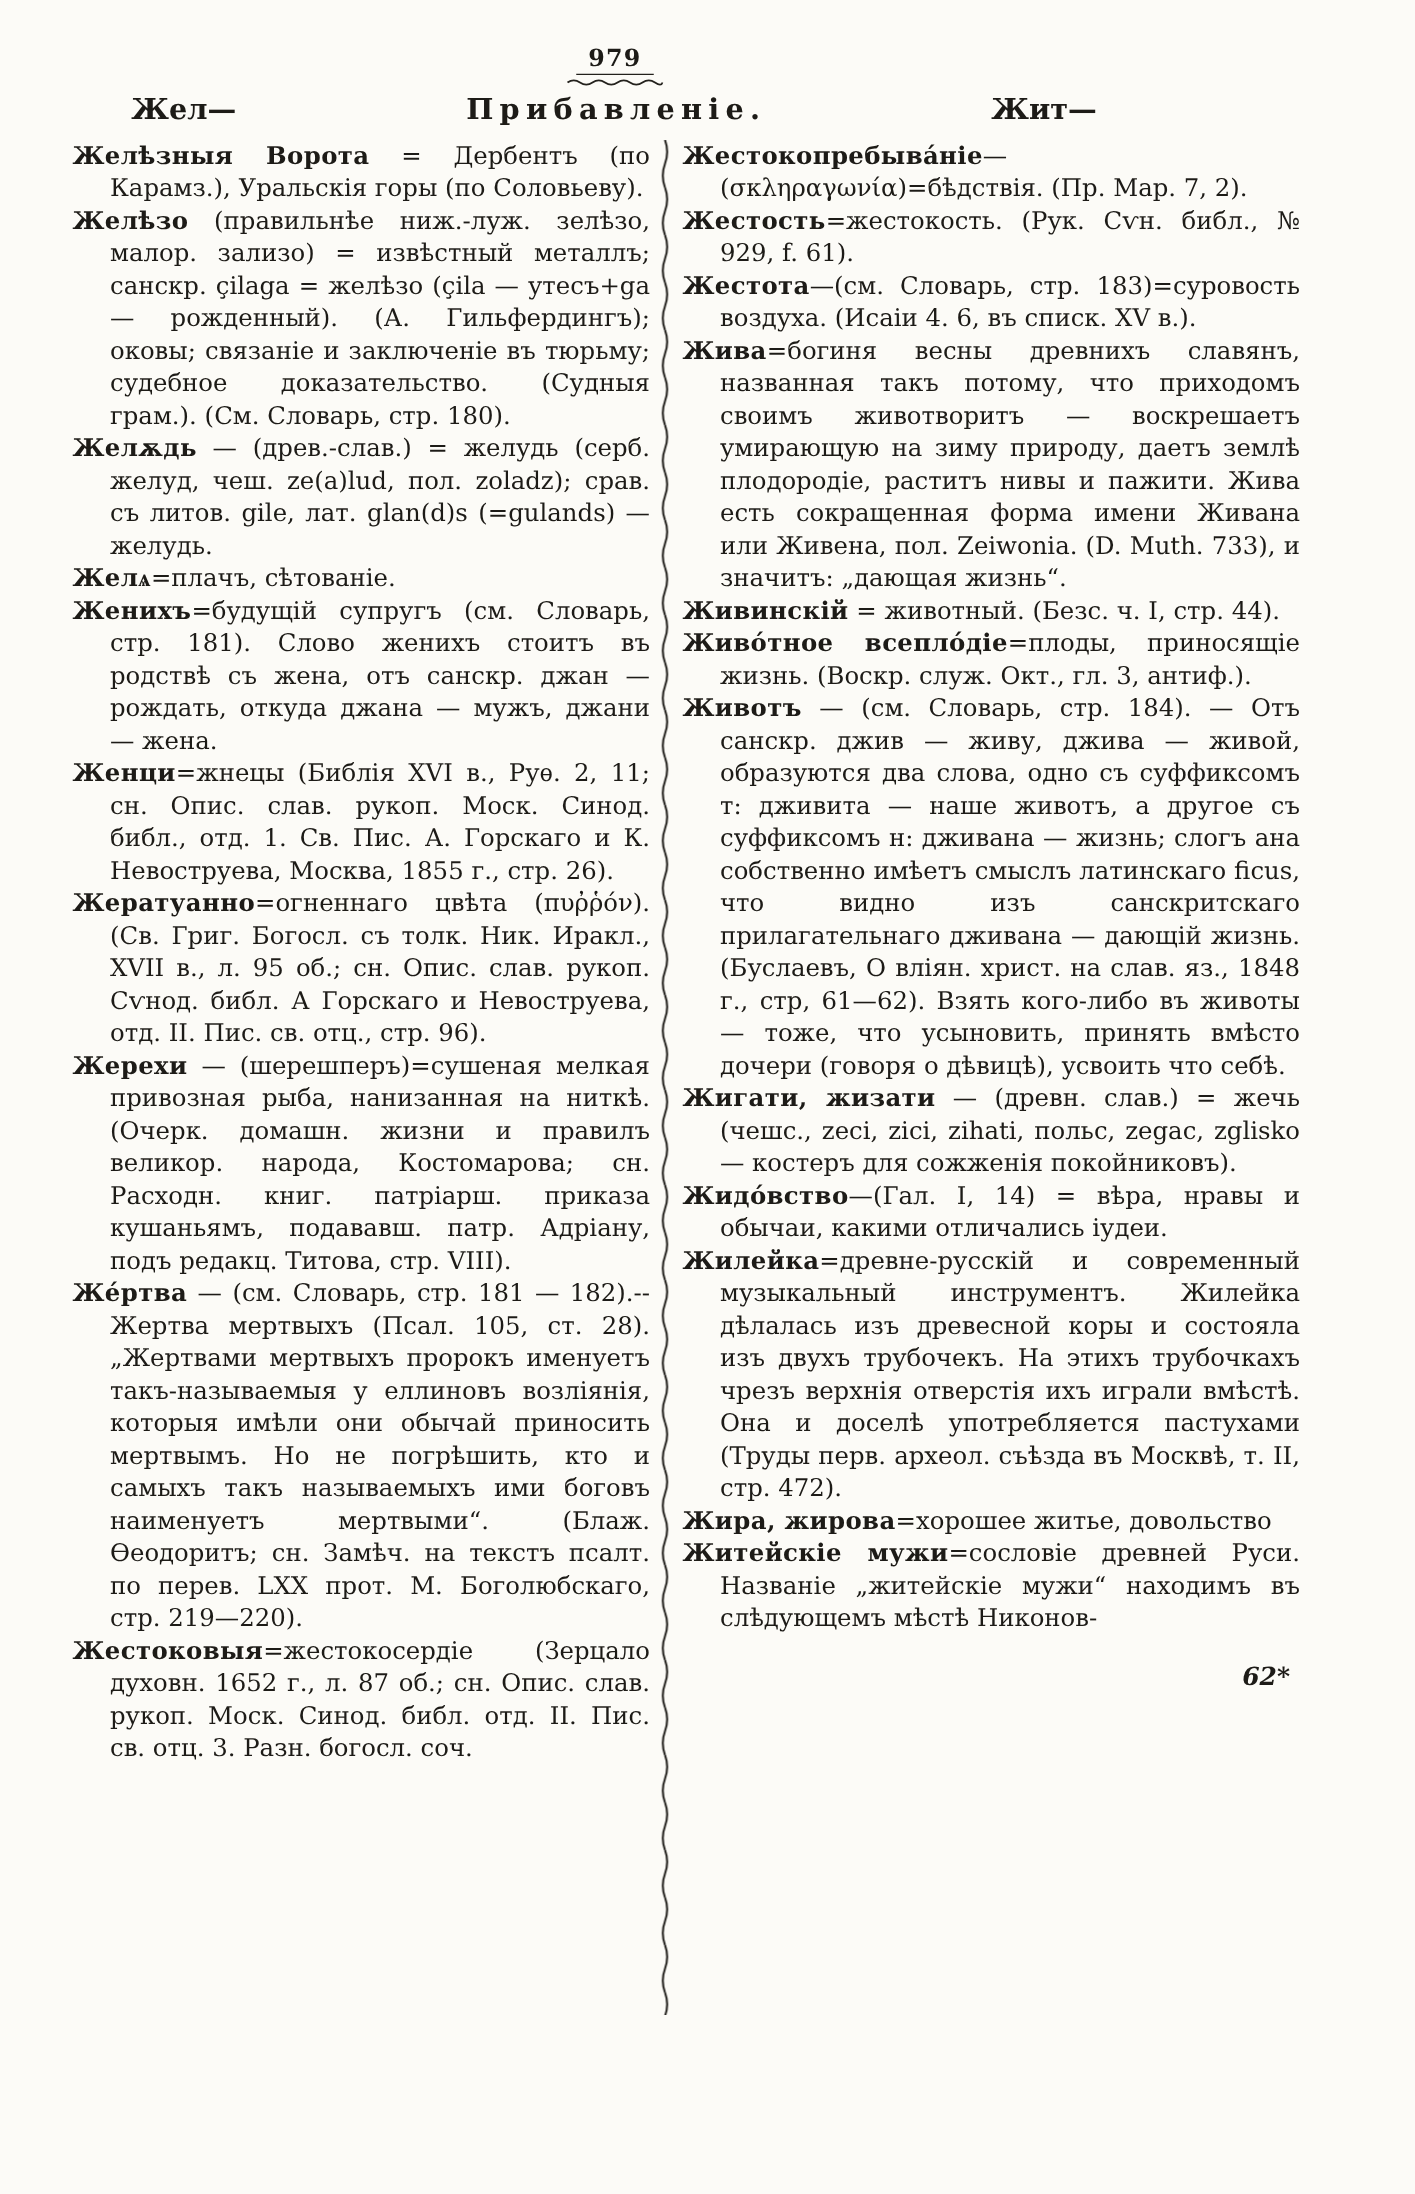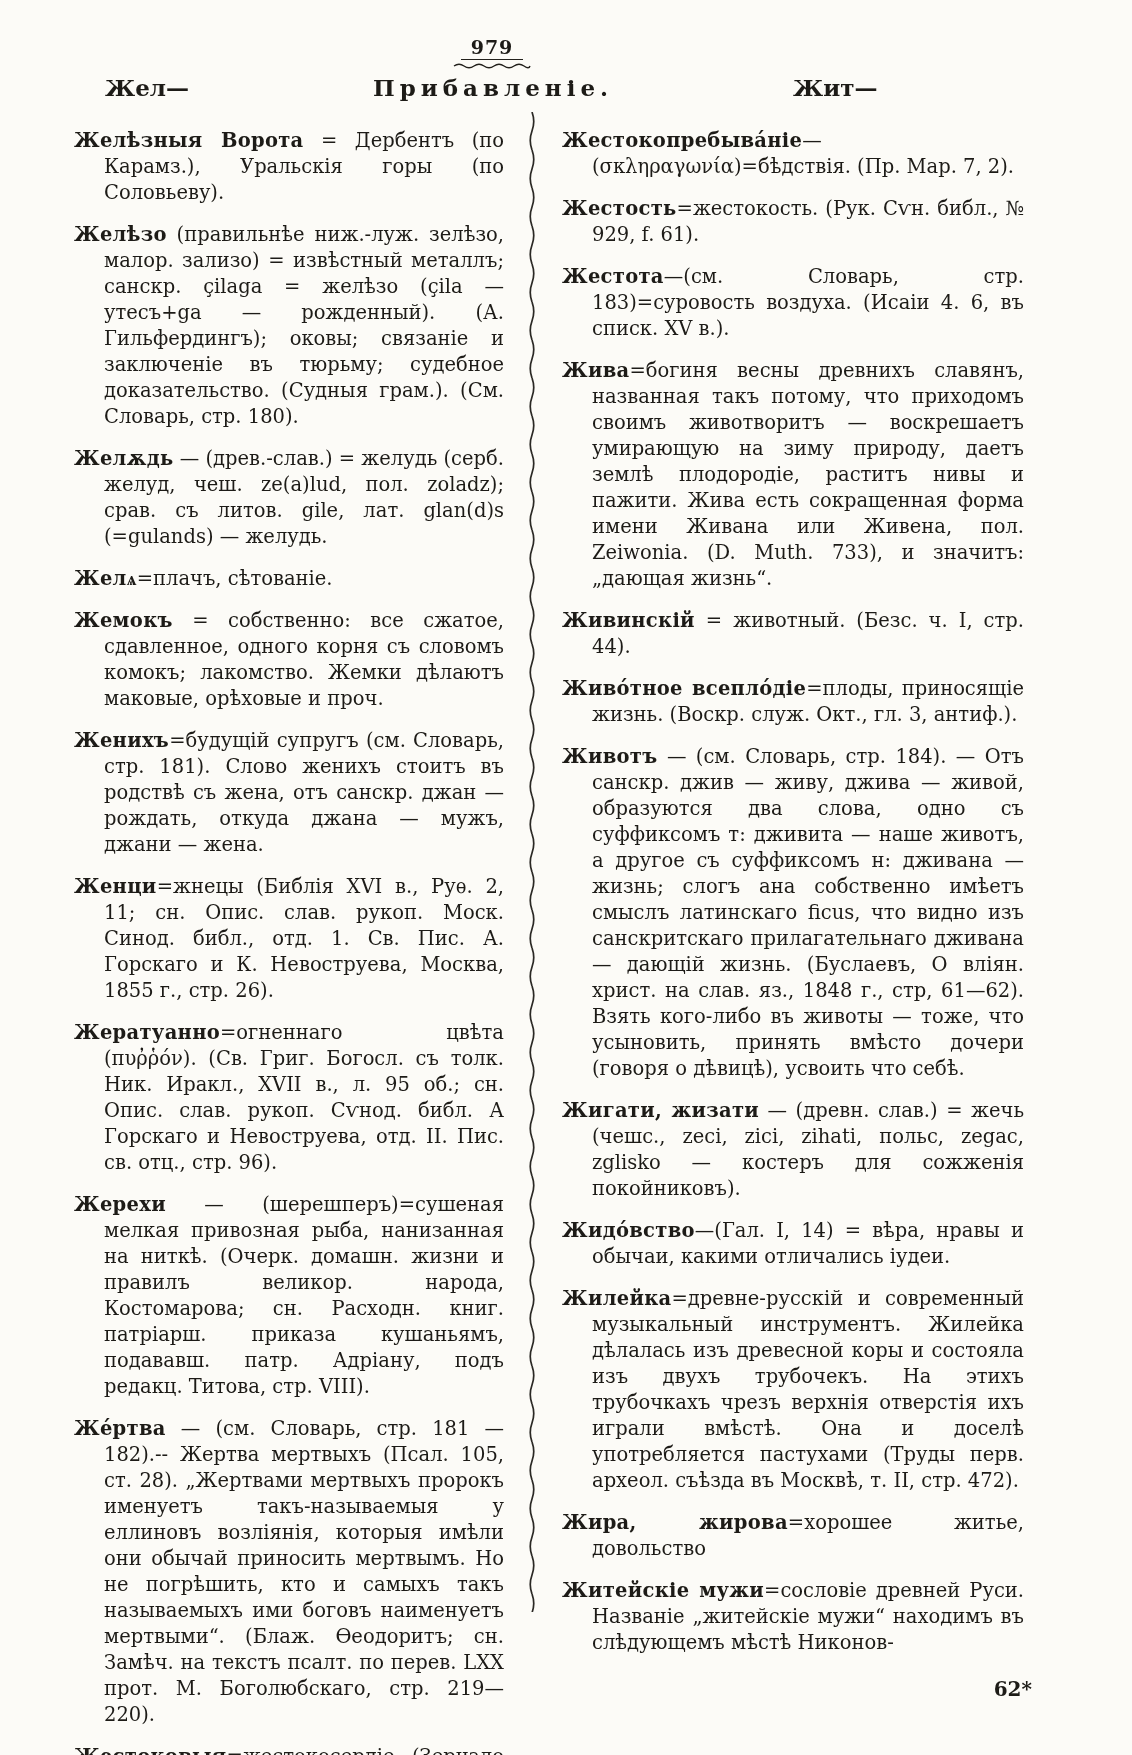--- a/index.html
+++ b/index.html
@@ -71,33 +71,34 @@
   .col-left  { left: 0;    width: 462px; }
   .col-right { left: 488px; width: 494px; }
   .divider {
     position: absolute;
     top: 0;
     left: 469px;
     width: 10px;
     height: 1500px;
   }
   .entry {
-    margin: 16px;
+    margin: 0;
     padding-left: 30px;
     text-indent: -30px;
   }
   .entry .headword {
     font-weight: bold;
     letter-spacing: 0.3px;
   }
   .signature {
     text-align: right;
     font-size: 20px;
     font-weight: bold;
     margin: 20px 8px 0 0;
+    font-style: italic;
   }
 </style>
 </head>
 <body>
 
 <div class="page">
 
   <div class="page-number-wrap">
     <span class="page-number">979</span>
     <svg class="page-number-wave" width="78" height="7" viewBox="0 0 78 7">
@@ -111,21 +112,20 @@
     <span class="rh-right">Жит—</span>
   </div>
 
   <div class="columns">
 
     <div class="col col-left">
         <p class="entry"><b class="headword">Желѣзныя Ворота</b><span> = Дербентъ (по Карамз.), Уральскія горы (по Соловьеву).</span></p>
         <p class="entry"><b class="headword">Желѣзо</b><span> (правильнѣе ниж.-луж. зелѣзо, малор. зализо) = извѣстный металлъ; санскр. çilaga = желѣзо (çila — утесъ+ga — рожденный). (А. Гильфердингъ); оковы; связаніе и заключеніе въ тюрьму; судебное доказательство. (Судныя грам.). (См. Словарь, стр. 180).</span></p>
         <p class="entry"><b class="headword">Желѫдь</b><span> — (древ.-слав.) = желудь (серб. желуд, чеш. ze(a)lud, пол. zoladz); срав. съ литов. gile, лат. glan(d)s (=gulands) — желудь.</span></p>
         <p class="entry"><b class="headword">Желѧ</b><span>=плачъ, сѣтованіе.</span></p>
-        <p class="entry"><b class="headword">Жемокъ</b><span> = собственно: все сжатое, сдавленное, одного корня съ словомъ комокъ; лакомство. Жемки дѣлаютъ маковые, орѣховые и проч.</span></p>
         <p class="entry"><b class="headword">Женихъ</b><span>=будущій супругъ (см. Словарь, стр. 181). Слово женихъ стоитъ въ родствѣ съ жена, отъ санскр. джан — рождать, откуда джана — мужъ, джани — жена.</span></p>
         <p class="entry"><b class="headword">Женци</b><span>=жнецы (Библія XVI в., Руѳ. 2, 11; сн. Опис. слав. рукоп. Моск. Синод. библ., отд. 1. Св. Пис. А. Горскаго и К. Невоструева, Москва, 1855 г., стр. 26).</span></p>
         <p class="entry"><b class="headword">Жератуанно</b><span>=огненнаго цвѣта (πυῤῥόν). (Св. Григ. Богосл. съ толк. Ник. Иракл., XVII в., л. 95 об.; сн. Опис. слав. рукоп. Сѵнод. библ. А Горскаго и Невоструева, отд. II. Пис. св. отц., стр. 96).</span></p>
         <p class="entry"><b class="headword">Жерехи</b><span> — (шерешперъ)=сушеная мелкая привозная рыба, нанизанная на ниткѣ. (Очерк. домашн. жизни и правилъ великор. народа, Костомарова; сн. Расходн. книг. патріарш. приказа кушаньямъ, подававш. патр. Адріану, подъ редакц. Титова, стр. VIII).</span></p>
         <p class="entry"><b class="headword">Же́ртва</b><span> — (см. Словарь, стр. 181 — 182).-- Жертва мертвыхъ (Псал. 105, ст. 28). „Жертвами мертвыхъ пророкъ именуетъ такъ-называемыя у еллиновъ возліянія, которыя имѣли они обычай приносить мертвымъ. Но не погрѣшить, кто и самыхъ такъ называемыхъ ими боговъ наименуетъ мертвыми“. (Блаж. Ѳеодоритъ; сн. Замѣч. на текстъ псалт. по перев. LXX прот. М. Боголюбскаго, стр. 219—220).</span></p>
         <p class="entry"><b class="headword">Жестоковыя</b><span>=жестокосердіе (Зерцало духовн. 1652 г., л. 87 об.; сн. Опис. слав. рукоп. Моск. Синод. библ. отд. II. Пис. св. отц. 3. Разн. богосл. соч.</span></p>
       </div>
 
     <svg class="divider" width="10" height="1500" viewBox="0 0 10 1500" preserveAspectRatio="none">
       <defs>

